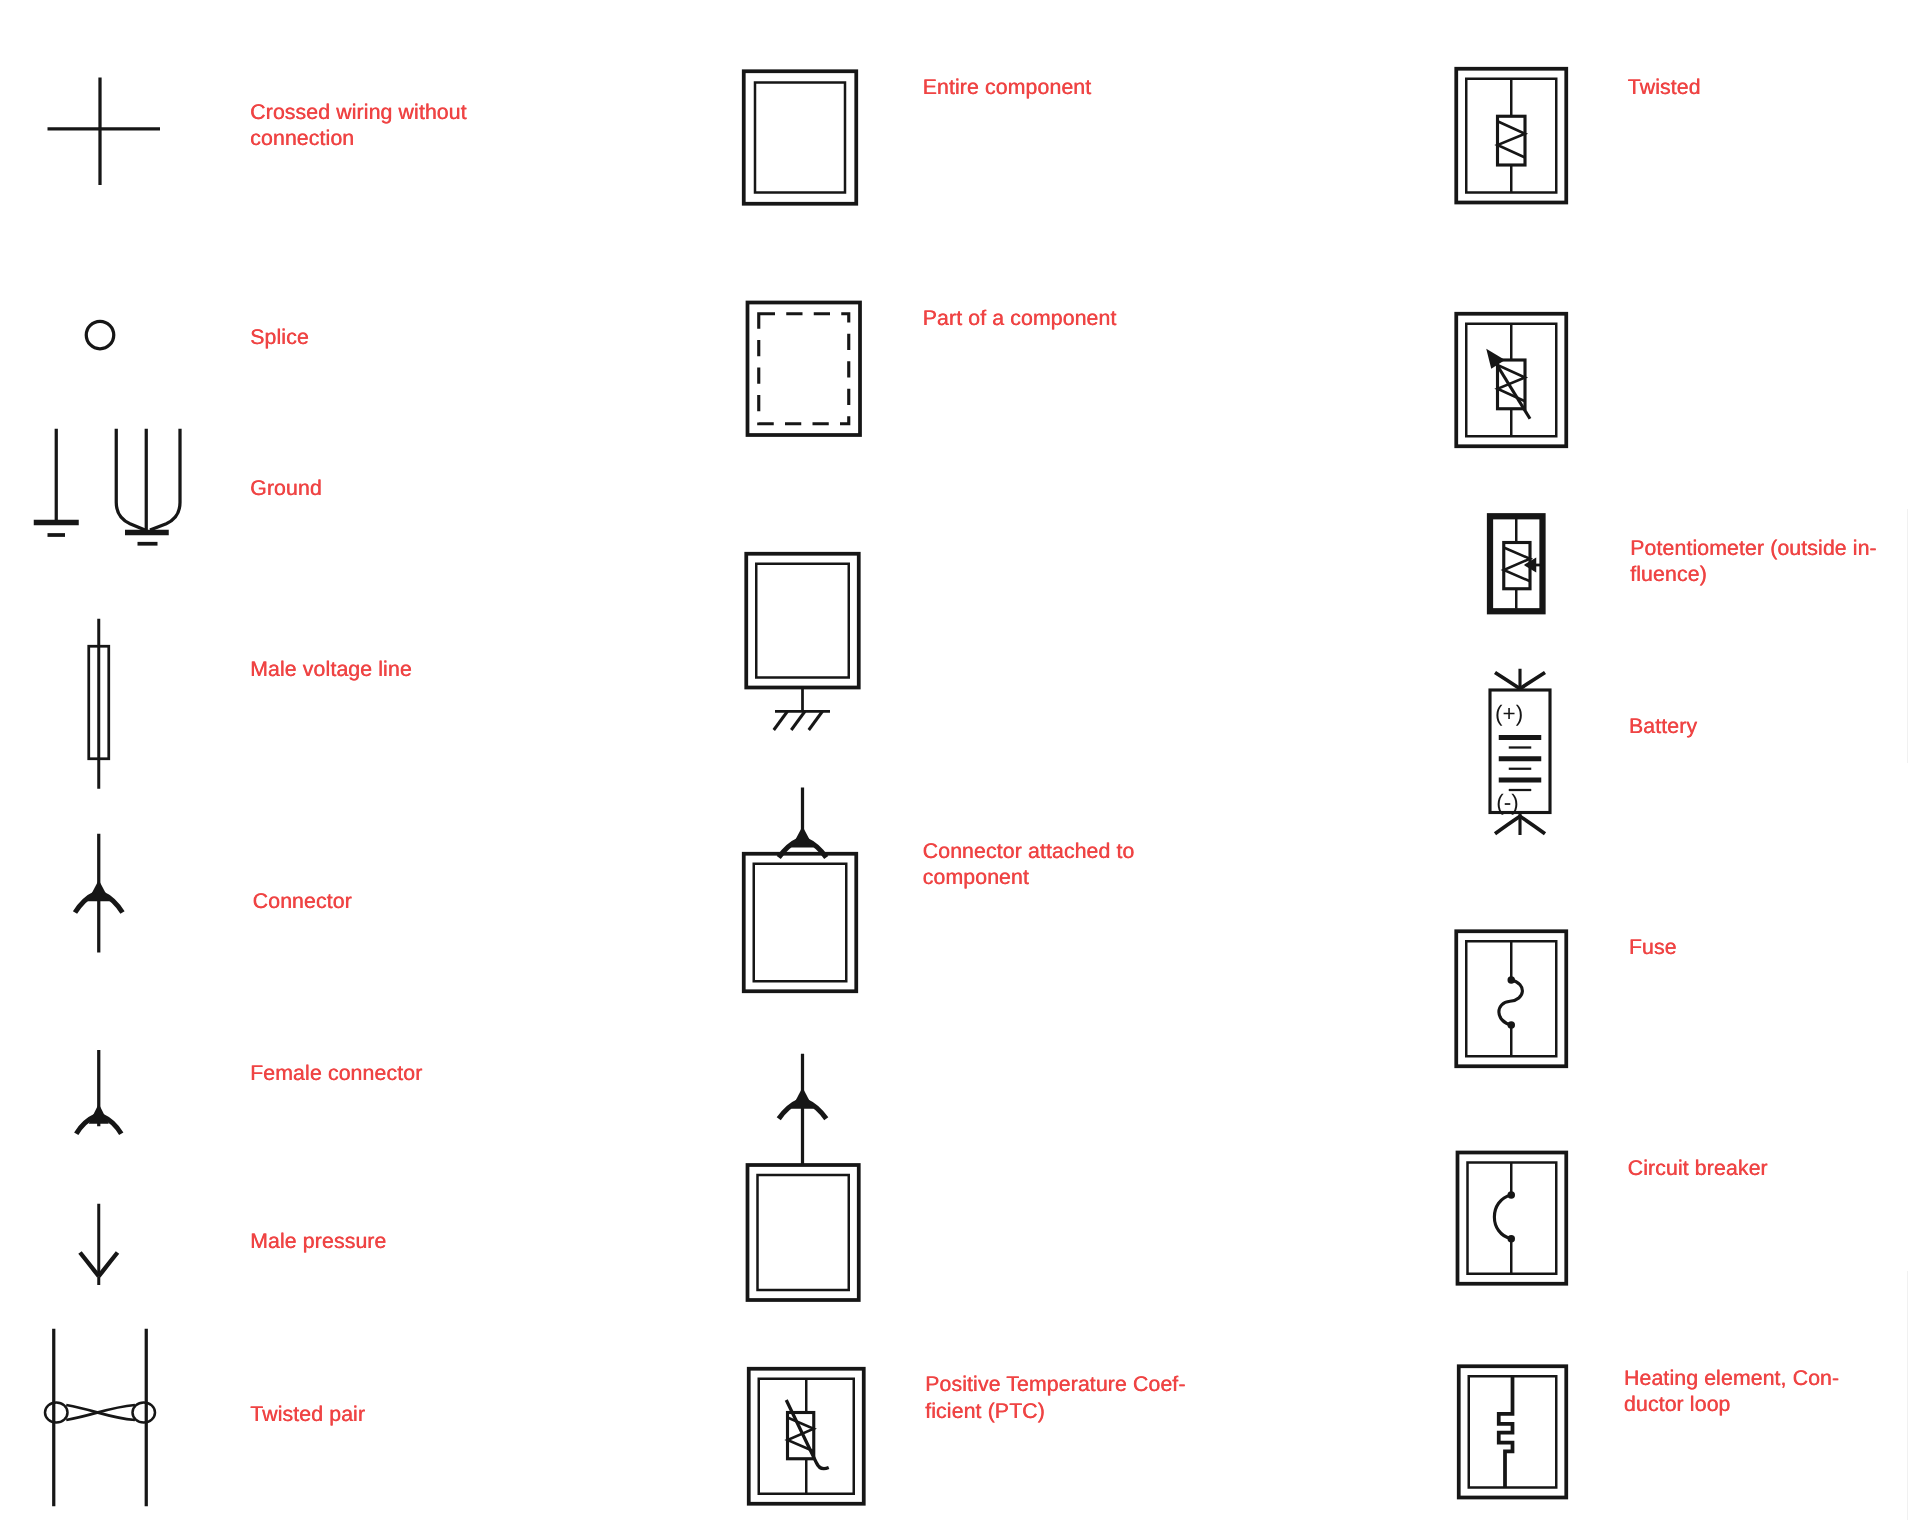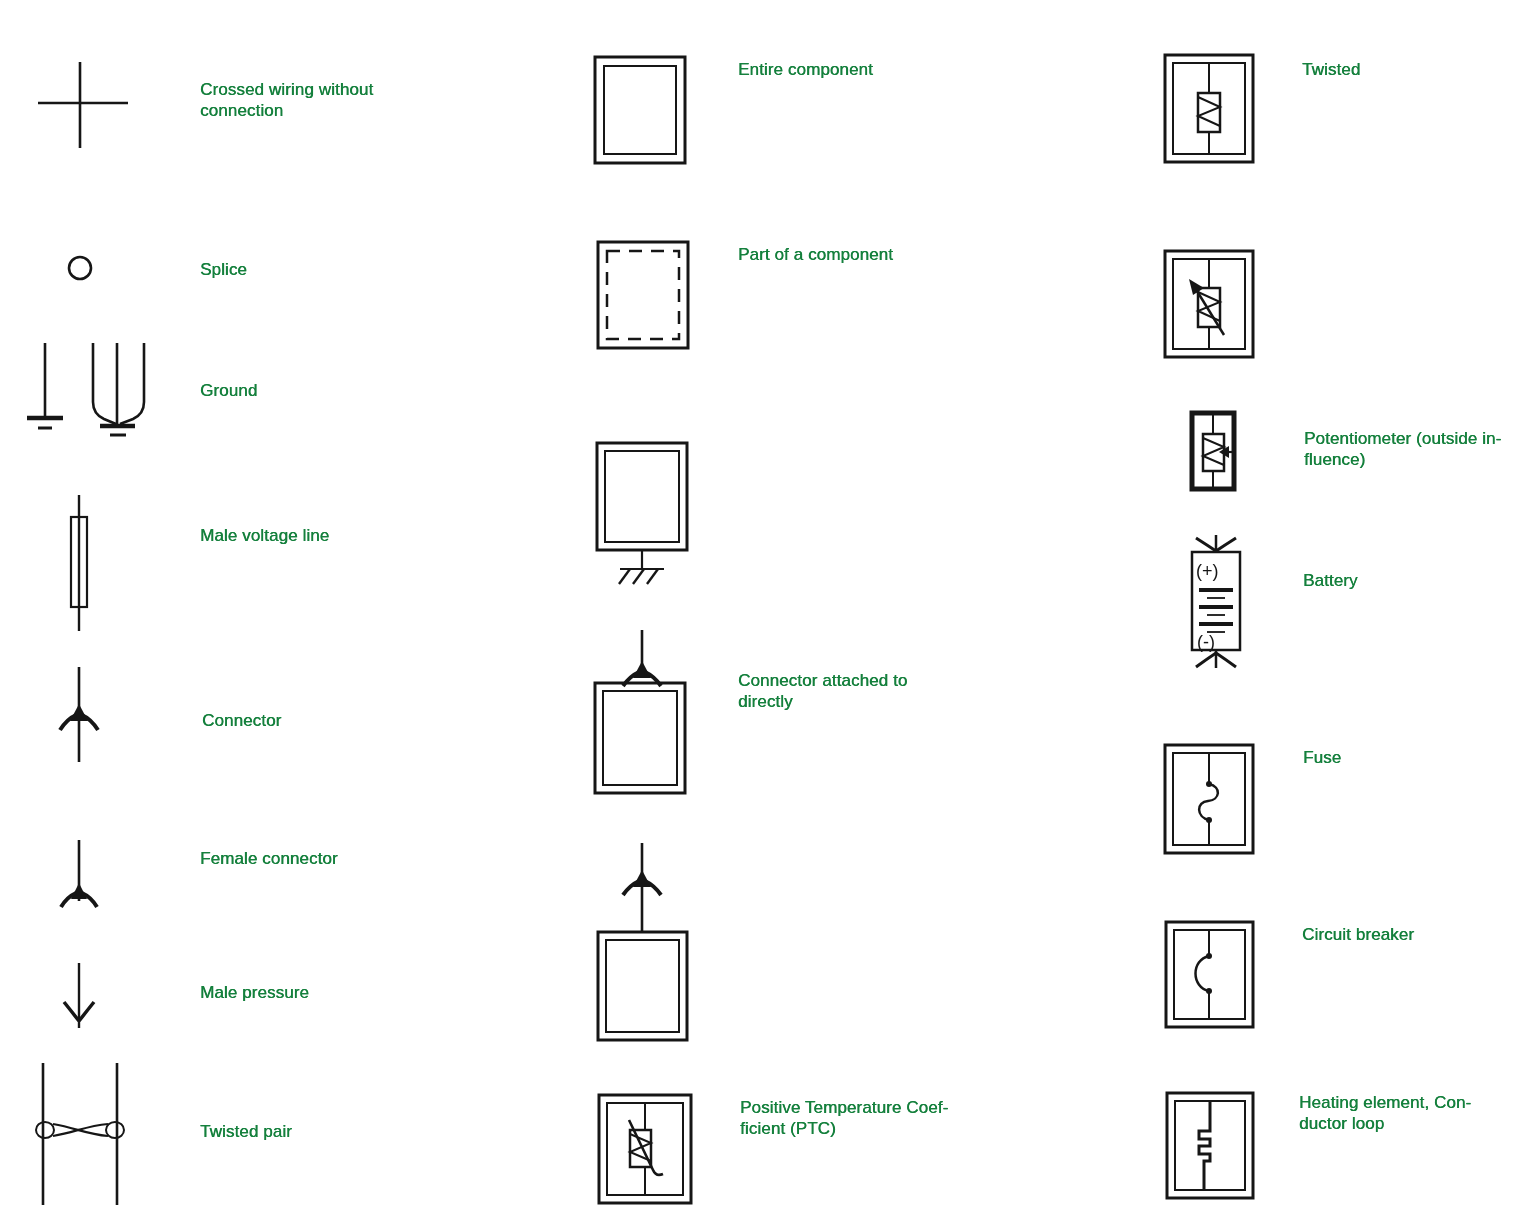--- a/index.html
+++ b/index.html
@@ -10,21 +10,21 @@
     font-family:"Liberation Sans", sans-serif;
     color:#161616;
     overflow:hidden;
   }
   .symbols{position:absolute;left:0;top:0;}
   .lbl{
     position:absolute;
     font-size:17px;
     line-height:21px;
     white-space:pre-line;
-    color:#15803d;
+    color:#ef4444;
     text-shadow:0.4px 0 0 currentColor;
     letter-spacing:0.1px;
   }
   svg .stroke{stroke:#161616;fill:none;}
   svg .fill{fill:#161616;stroke:none;}
   svg text{
     font-family:"Liberation Sans", sans-serif;
     fill:#161616;
     font-size:18px;
   }
@@ -220,21 +220,21 @@
   <div class="lbl" style="left:200px;top:380px">Ground</div>
   <div class="lbl" style="left:200px;top:525px">Male voltage line</div>
   <div class="lbl" style="left:202px;top:710px">Connector</div>
   <div class="lbl" style="left:200px;top:848px">Female connector</div>
   <div class="lbl" style="left:200px;top:982px">Male pressure</div>
   <div class="lbl" style="left:200px;top:1121px">Twisted pair</div>
 
   <div class="lbl" style="left:738px;top:59px">Entire component</div>
   <div class="lbl" style="left:738px;top:244px">Part of a component</div>
   <div class="lbl" style="left:738px;top:670px">Connector attached to
-directly</div>
+component</div>
   <div class="lbl" style="left:740px;top:1097px">Positive Temperature Coef-
 ficient (PTC)</div>
 
   <div class="lbl" style="left:1302px;top:59px">Twisted</div>
   <div class="lbl" style="left:1304px;top:428px">Potentiometer (outside in-
 fluence)</div>
   <div class="lbl" style="left:1303px;top:570px">Battery</div>
   <div class="lbl" style="left:1303px;top:747px">Fuse</div>
   <div class="lbl" style="left:1302px;top:924px">Circuit breaker</div>
   <div class="lbl" style="left:1299px;top:1092px">Heating element, Con-

